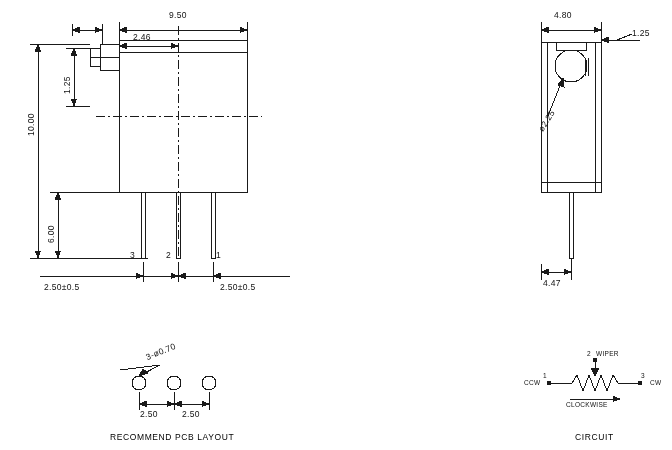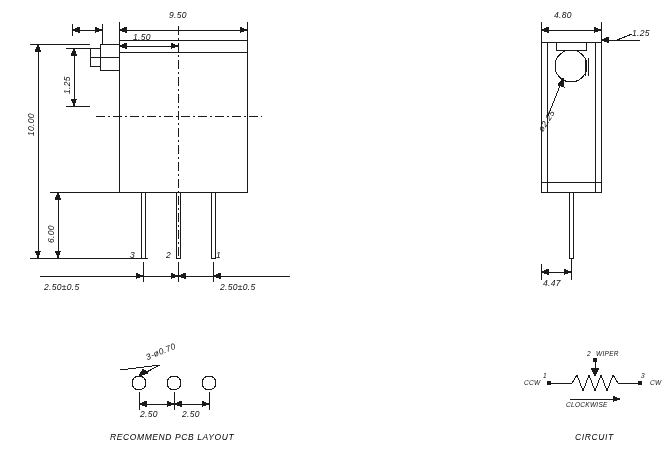--- a/index.html
+++ b/index.html
@@ -1,18 +1,18 @@
 <!DOCTYPE html>
 <html><head>
 <meta charset="utf-8">
 <style>
   html,body{margin:0;padding:0;background:#ffffff;}
   body{width:672px;height:450px;position:relative;overflow:hidden;
        font-family:"Liberation Sans",sans-serif;color:#000;}
-  .stage{position:absolute;left:0;top:0;width:672px;height:450px;font-style:italic;}
+  .stage{position:absolute;left:0;top:0;width:672px;height:450px;}
   svg{display:block;}
   .lbl{position:absolute;font-size:8.5px;color:#111;white-space:nowrap;letter-spacing:0.3px;}
   .lbl.tiny{font-size:6.5px;}
   .vert{transform-origin:left top;}
   .cap{position:absolute;font-size:8.5px;letter-spacing:0.6px;white-space:nowrap;}
 </style>
 </head>
 <body>
 
 <div class="stage">
@@ -192,21 +192,21 @@
 
         <circle cx="549" cy="383" r="1.6" fill="#1a1a1a"></circle>
         <circle cx="640" cy="383" r="1.6" fill="#1a1a1a"></circle>
         <circle cx="595" cy="360" r="1.6" fill="#1a1a1a"></circle>
       </g>
 
     </g>
   </svg>
 
   <div class="lbl" style="left:169px;top:10px;">9.50</div>
-  <div class="lbl" style="left:133px;top:32px;">1.50</div>
+  <div class="lbl" style="left:133px;top:32px;">2.46</div>
 
   <div class="lbl vert" style="left:62px;top:94px;transform:rotate(-90deg);">1.25</div>
 
   <div class="lbl vert" style="left:26px;top:136px;transform:rotate(-90deg);">10.00</div>
 
   <div class="lbl vert" style="left:46px;top:243px;transform:rotate(-90deg);">6.00</div>
 
   <div class="lbl" style="left:130px;top:250px;">3</div>
   <div class="lbl" style="left:166px;top:250px;">2</div>
   <div class="lbl" style="left:216px;top:250px;">1</div>

